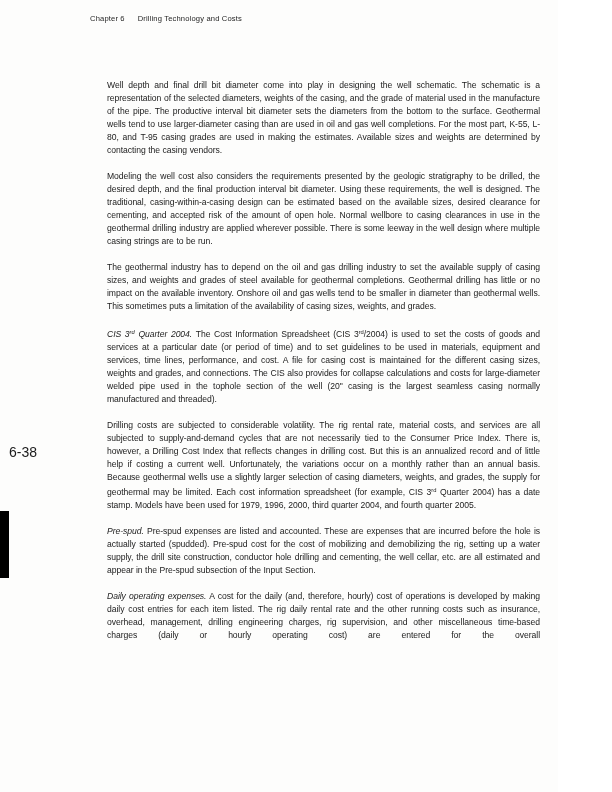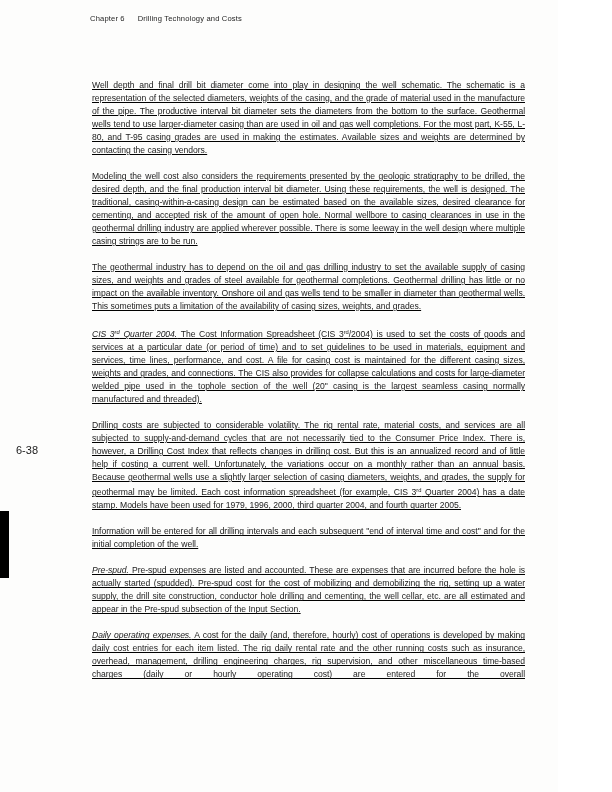--- a/index.html
+++ b/index.html
@@ -22,24 +22,23 @@
     font-size: 7.6px;
     color: #1f1f1f;
     letter-spacing: 0.15px;
     white-space: nowrap;
   }
   .running-header .chapter {
     margin-right: 13px;
   }
   .body-text {
     position: absolute;
-    left: 92px;
+    left: 107px;
     top: 79px;
     width: 433px;
-    text-decoration: underline;
   }
   p.para {
     margin: 0 0 13px 0;
     font-size: 8.6px;
     line-height: 13px;
     color: #1b1b1b;
     text-align: justify;
     letter-spacing: -0.05px;
     word-spacing: 0.2px;
   }
@@ -50,23 +49,23 @@
   .it {
     font-style: italic;
   }
   .sup {
     font-size: 5.8px;
     vertical-align: 3.2px;
     letter-spacing: 0;
   }
   .page-number {
     position: absolute;
-    left: 16px;
+    left: 9px;
     top: 444px;
-    font-size: 11px;
+    font-size: 14px;
     color: #1b1b1b;
   }
   .edge-tab {
     position: absolute;
     left: 0;
     top: 511px;
     width: 9px;
     height: 67px;
     background: #000000;
   }
@@ -83,18 +82,17 @@
   <div class="page-number">6-38</div>
 
   <div class="edge-tab"></div>
 
   <div class="body-text">
       <p class="para"><span>Well depth and final drill bit diameter come into play in designing the well schematic. The schematic is a representation of the selected diameters, weights of the casing, and the grade of material used in the manufacture of the pipe. The productive interval bit diameter sets the diameters from the bottom to the surface. Geothermal wells tend to use larger-diameter casing than are used in oil and gas well completions. For the most part, K-55, L-80, and T-95 casing grades are used in making the estimates. Available sizes and weights are determined by contacting the casing vendors.</span></p>
       <p class="para"><span>Modeling the well cost also considers the requirements presented by the geologic stratigraphy to be drilled, the desired depth, and the final production interval bit diameter. Using these requirements, the well is designed. The traditional, casing-within-a-casing design can be estimated based on the available sizes, desired clearance for cementing, and accepted risk of the amount of open hole. Normal wellbore to casing clearances in use in the geothermal drilling industry are applied wherever possible. There is some leeway in the well design where multiple casing strings are to be run.</span></p>
       <p class="para"><span>The geothermal industry has to depend on the oil and gas drilling industry to set the available supply of casing sizes, and weights and grades of steel available for geothermal completions. Geothermal drilling has little or no impact on the available inventory. Onshore oil and gas wells tend to be smaller in diameter than geothermal wells. This sometimes puts a limitation of the availability of casing sizes, weights, and grades.</span></p>
       <p class="para"><span class="it">CIS 3</span><span class="it sup">rd</span><span class="it"> Quarter 2004.</span><span> The Cost Information Spreadsheet (CIS 3</span><span class="sup">rd</span><span>/2004) is used to set the costs of goods and services at a particular date (or period of time) and to set guidelines to be used in materials, equipment and services, time lines, performance, and cost. A file for casing cost is maintained for the different casing sizes, weights and grades, and connections. The CIS also provides for collapse calculations and costs for large-diameter welded pipe used in the tophole section of the well (20" casing is the largest seamless casing normally manufactured and threaded).</span></p>
       <p class="para"><span>Drilling costs are subjected to considerable volatility. The rig rental rate, material costs, and services are all subjected to supply-and-demand cycles that are not necessarily tied to the Consumer Price Index. There is, however, a Drilling Cost Index that reflects changes in drilling cost. But this is an annualized record and of little help if costing a current well. Unfortunately, the variations occur on a monthly rather than an annual basis. Because geothermal wells use a slightly larger selection of casing diameters, weights, and grades, the supply for geothermal may be limited. Each cost information spreadsheet (for example, CIS 3</span><span class="sup">rd</span><span> Quarter 2004) has a date stamp. Models have been used for 1979, 1996, 2000, third quarter 2004, and fourth quarter 2005.</span></p>
-      <p class="para"><span>Information will be entered for all drilling intervals and each subsequent "end of interval time and cost" and for the initial completion of the well.</span></p>
       <p class="para"><span class="it">Pre-spud.</span><span> Pre-spud expenses are listed and accounted. These are expenses that are incurred before the hole is actually started (spudded). Pre-spud cost for the cost of mobilizing and demobilizing the rig, setting up a water supply, the drill site construction, conductor hole drilling and cementing, the well cellar, etc. are all estimated and appear in the Pre-spud subsection of the Input Section.</span></p>
       <p class="para justify-last"><span class="it">Daily operating expenses.</span><span> A cost for the daily (and, therefore, hourly) cost of operations is developed by making daily cost entries for each item listed. The rig daily rental rate and the other running costs such as insurance, overhead, management, drilling engineering charges, rig supervision, and other miscellaneous time-based charges (daily or hourly operating cost) are entered for the overall</span></p>
     </div>
 
 </div>
 
 </body></html>

